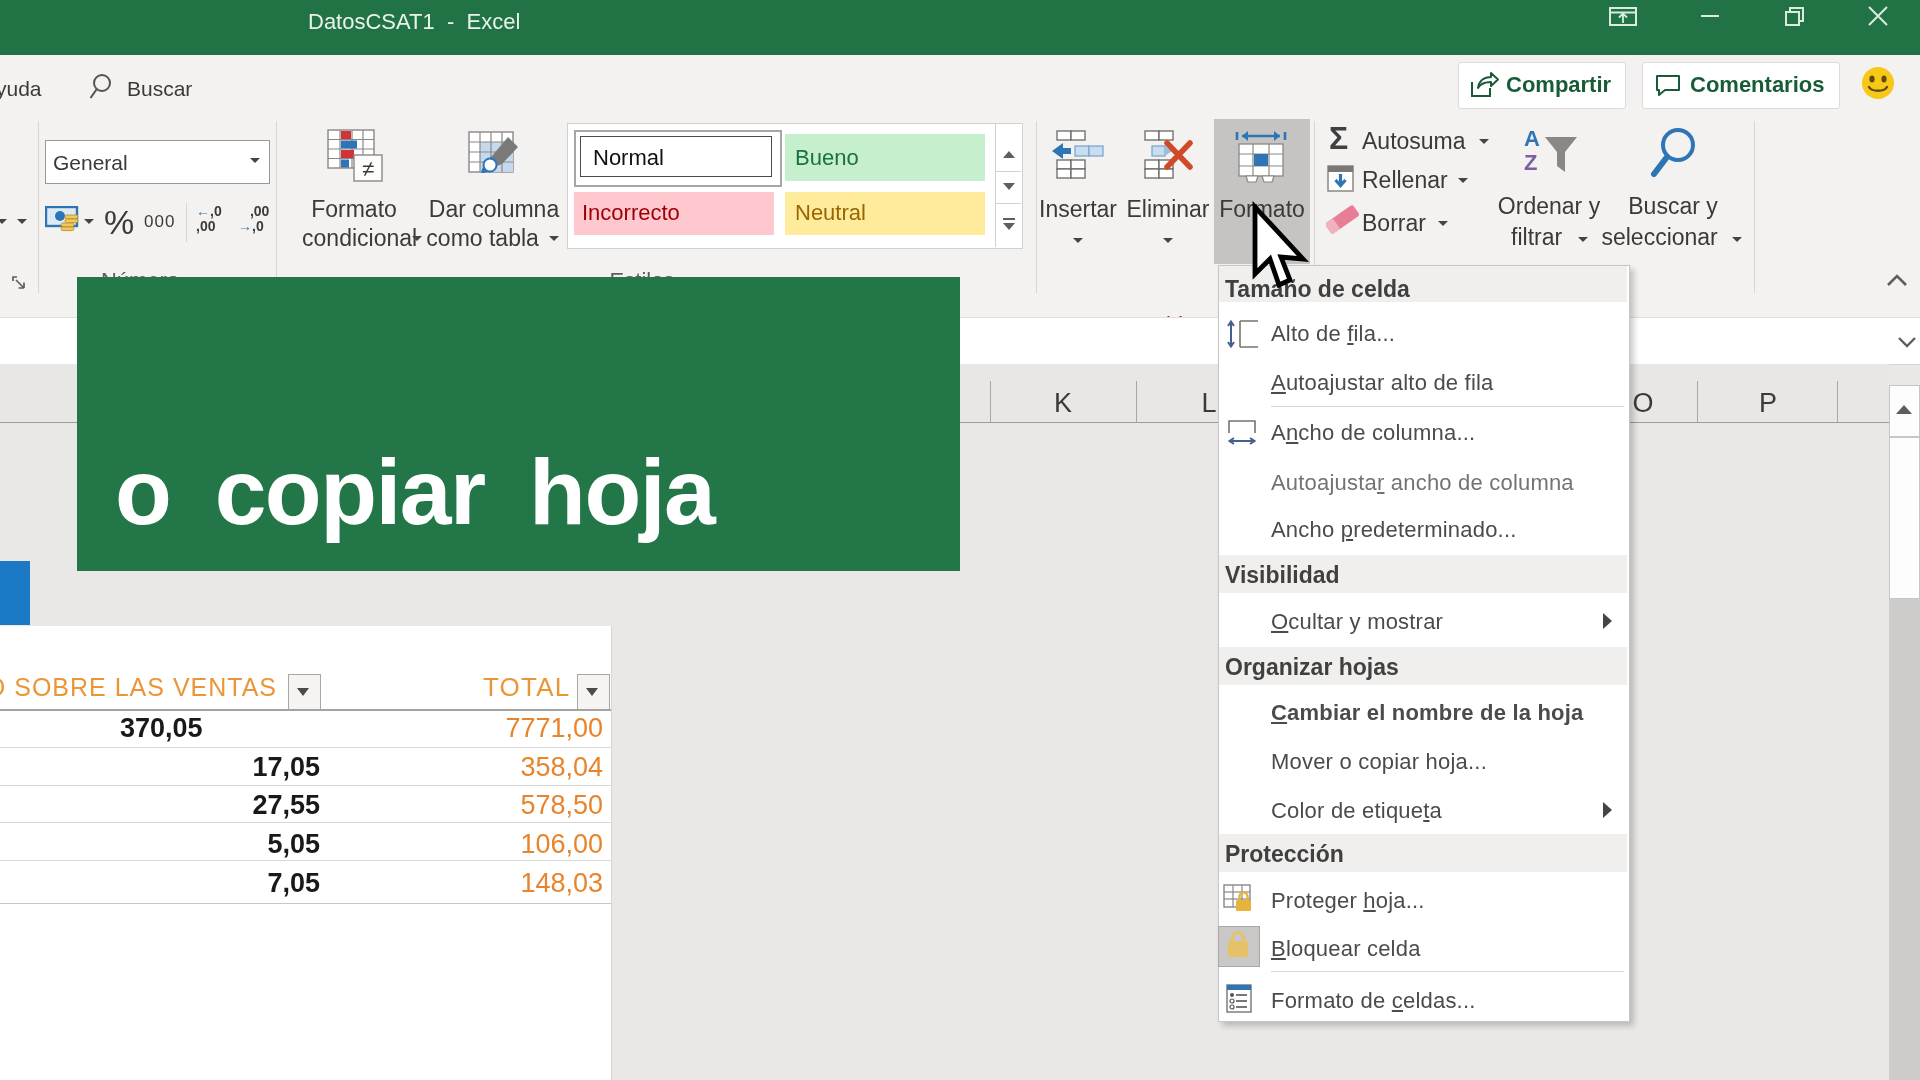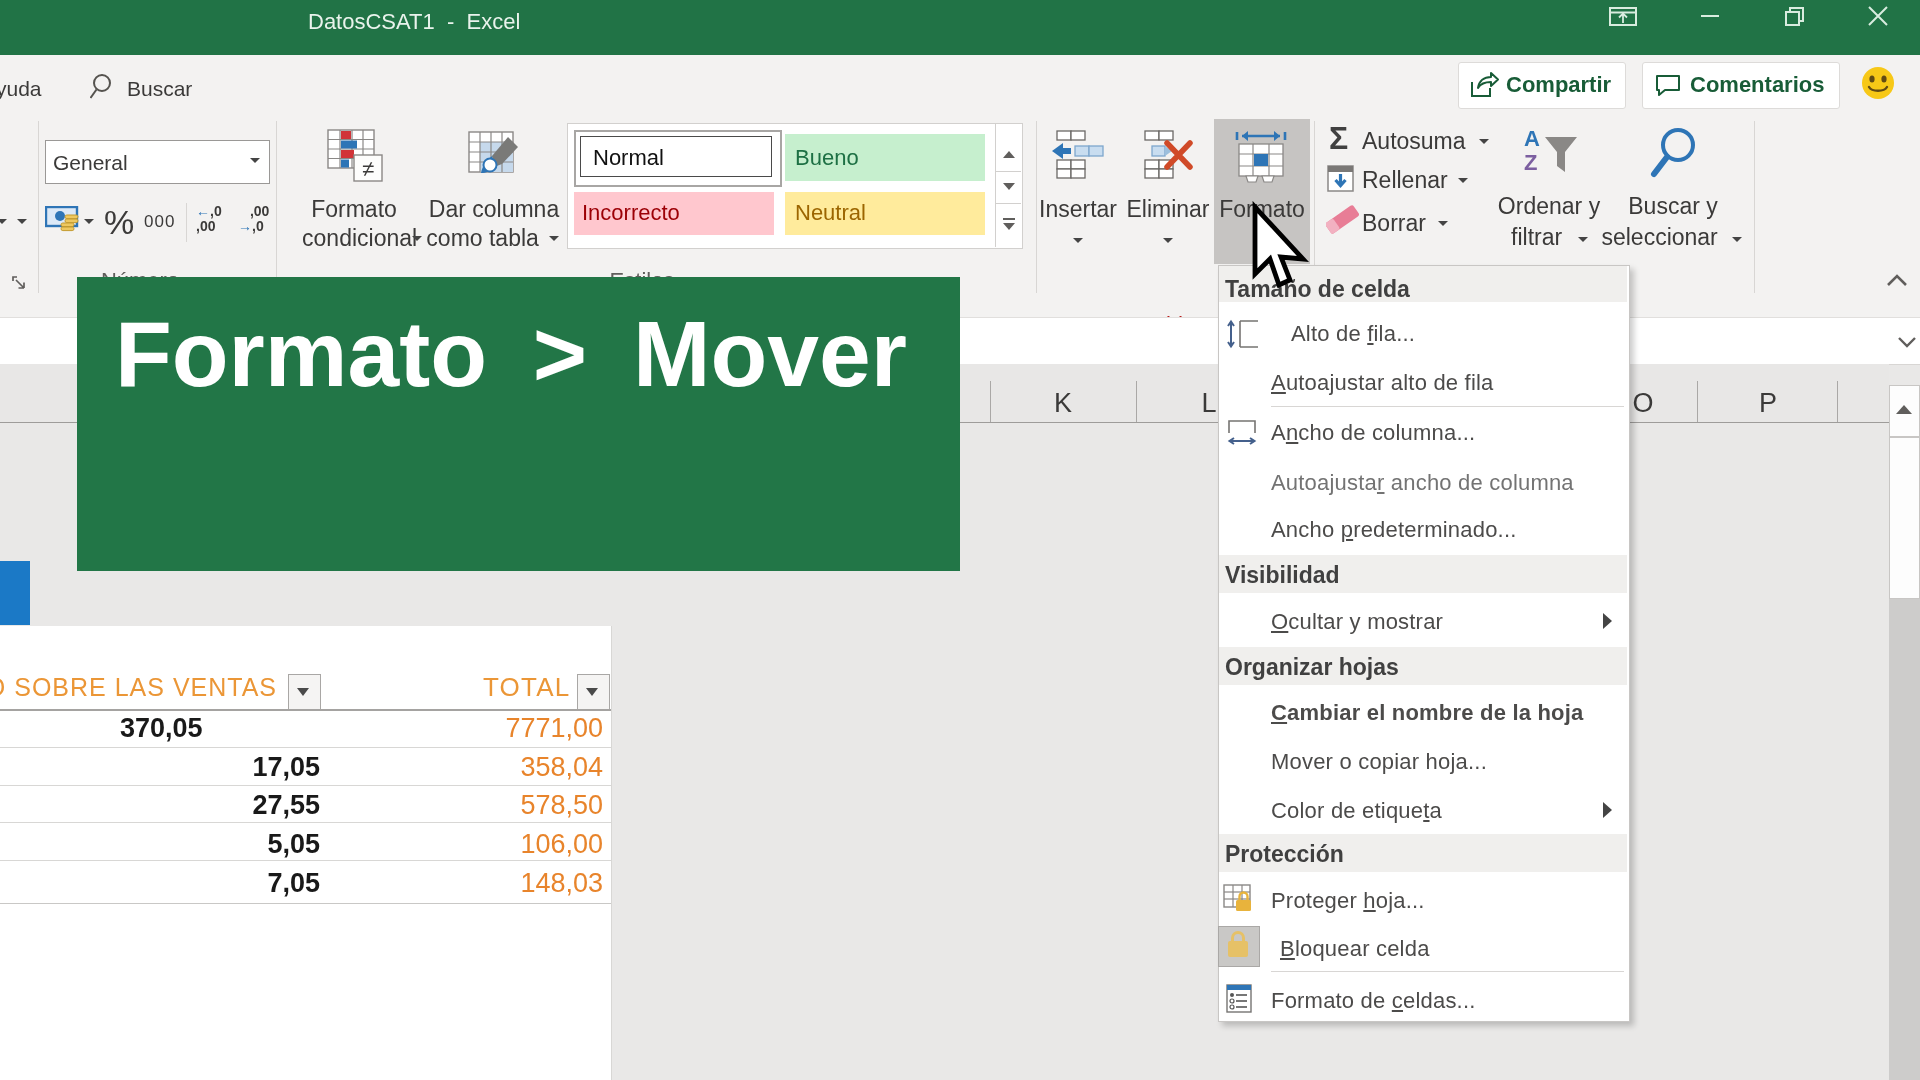--- a/index.html
+++ b/index.html
@@ -289,30 +289,30 @@
 <div class="abs" style="left:403px;top:829px;width:200px;text-align:right;font-size:27px;color:#e8842b;">106,00</div>
 <div class="abs" style="left:403px;top:868px;width:200px;text-align:right;font-size:27px;color:#e8842b;">148,03</div>
 
 <div class="abs" style="left:1884px;top:423px;width:36px;height:657px;background:#e9e8e7;"></div>
 <div class="abs" style="left:1889px;top:385px;width:29px;height:50px;background:#fdfdfd;border:1px solid #c8c6c4;"></div>
 <div class="abs" style="left:1896px;top:405px;width:0;height:0;border-left:8px solid transparent;border-right:8px solid transparent;border-bottom:9px solid #605e5c;"></div>
 <div class="abs" style="left:1889px;top:437px;width:29px;height:160px;background:#fdfdfd;border:1px solid #c8c6c4;"></div>
 <div class="abs" style="left:1889px;top:599px;width:31px;height:481px;background:#cdcccb;"></div>
 
 <div class="abs" style="left:77px;top:277px;width:883px;height:294px;background:#227647;"></div>
-<div class="abs" style="left:115px;top:301px;font-size:93px;font-weight:bold;color:#fff;word-spacing:20px;">Formato &gt; Mover</div>
+<div class="abs" style="left:115px;top:439px;font-size:93px;font-weight:bold;color:#fff;word-spacing:20px;letter-spacing:-1.5px;">o copiar hoja</div>
 
 <div class="abs" style="left:1218px;top:265px;width:410px;height:755px;background:#fff;border:1px solid #c8c6c4;box-shadow:4px 4px 6px rgba(0,0,0,0.2);"></div>
 <div class="abs" style="left:1219px;top:266px;width:408px;height:36px;background:#f0efed;"></div>
 <div class="abs" style="left:1225px;top:276px;font-size:23px;font-weight:bold;color:#404040;">Tamaño de celda</div>
 <svg class="abs" style="left:1226px;top:318px;" width="34" height="32" viewBox="0 0 34 32">
   <path d="M5 4 V28 M2 8 L5 3.5 L8 8 M2 24 L5 28.5 L8 24" fill="none" stroke="#44608c" stroke-width="2"></path>
   <path d="M14 3 H32 M14 3 V29 M14 29 H32" fill="none" stroke="#767472" stroke-width="1.6"></path>
 </svg>
-<div class="abs" style="left:1271px;top:321px;font-size:22px;letter-spacing:0.2px;color:#4c4b4a;margin-left:20px;">Alto de <u>f</u>ila...</div>
+<div class="abs" style="left:1271px;top:321px;font-size:22px;letter-spacing:0.2px;color:#4c4b4a;">Alto de <u>f</u>ila...</div>
 <div class="abs" style="left:1271px;top:370px;font-size:22px;letter-spacing:0.2px;color:#4c4b4a;"><u>A</u>utoajustar alto de fila</div>
 <div class="abs" style="left:1271px;top:406px;width:353px;height:1px;background:#d8d6d4;"></div>
 <svg class="abs" style="left:1226px;top:419px;" width="34" height="32" viewBox="0 0 34 32">
   <path d="M3 14 V2 H29 V14" fill="none" stroke="#767472" stroke-width="1.6"></path>
   <path d="M4 22 H28 M8 19 L3.5 22 L8 25 M24 19 L28.5 22 L24 25" fill="none" stroke="#44608c" stroke-width="2"></path>
 </svg>
 <div class="abs" style="left:1271px;top:420px;font-size:22px;letter-spacing:0.2px;color:#4c4b4a;">A<u>n</u>cho de columna...</div>
 <div class="abs" style="left:1271px;top:470px;font-size:22px;letter-spacing:0.2px;color:#737373;">Autoajusta<u>r</u> ancho de columna</div>
 <div class="abs" style="left:1271px;top:517px;font-size:22px;letter-spacing:0.2px;color:#4c4b4a;">Ancho <u>p</u>redeterminado...</div>
 <div class="abs" style="left:1219px;top:555px;width:408px;height:38px;background:#f0efed;"></div>
@@ -335,21 +335,21 @@
   <line x1="20" y1="2" x2="20" y2="24" stroke="#8a8886" stroke-width="1.2"></line>
   <rect x="14" y="17" width="15" height="11" rx="1.5" fill="#e8b33c"></rect>
   <path d="M17.5 17 V13.5 a4 4 0 0 1 8 0 V17" fill="none" stroke="#e8b33c" stroke-width="2.4"></path>
 </svg>
 <div class="abs" style="left:1271px;top:888px;font-size:22px;letter-spacing:0.2px;color:#4c4b4a;">Proteger <u>h</u>oja...</div>
 <div class="abs" style="left:1218px;top:926px;width:40px;height:39px;background:#c9c8c6;border:1px solid #aaa8a6;"></div>
 <svg class="abs" style="left:1227px;top:931px;" width="22" height="27" viewBox="0 0 22 27">
   <rect x="1" y="10" width="20" height="16" rx="2" fill="#e6c167"></rect>
   <path d="M5.5 10 V7 a5.5 5.5 0 0 1 11 0 V10" fill="none" stroke="#e6c167" stroke-width="3"></path>
 </svg>
-<div class="abs" style="left:1271px;top:936px;font-size:22px;letter-spacing:0.2px;color:#4c4b4a;margin-left:9px;"><u>B</u>loquear celda</div>
+<div class="abs" style="left:1271px;top:936px;font-size:22px;letter-spacing:0.2px;color:#4c4b4a;"><u>B</u>loquear celda</div>
 <div class="abs" style="left:1271px;top:971px;width:353px;height:1px;background:#d8d6d4;"></div>
 <svg class="abs" style="left:1226px;top:984px;" width="26" height="29" viewBox="0 0 26 29">
   <rect x="1" y="1" width="24" height="27" fill="#fff" stroke="#767472" stroke-width="1.4"></rect>
   <rect x="1" y="1" width="24" height="5" fill="#2e75b6"></rect>
   <circle cx="6" cy="11" r="2" fill="#555"></circle>
   <circle cx="6" cy="17" r="2" fill="none" stroke="#555" stroke-width="1.2"></circle>
   <circle cx="6" cy="23" r="2" fill="none" stroke="#555" stroke-width="1.2"></circle>
   <line x1="10" y1="11" x2="21" y2="11" stroke="#555" stroke-width="1.6"></line>
   <line x1="10" y1="17" x2="21" y2="17" stroke="#555" stroke-width="1.6"></line>
   <line x1="10" y1="23" x2="21" y2="23" stroke="#555" stroke-width="1.6"></line>

